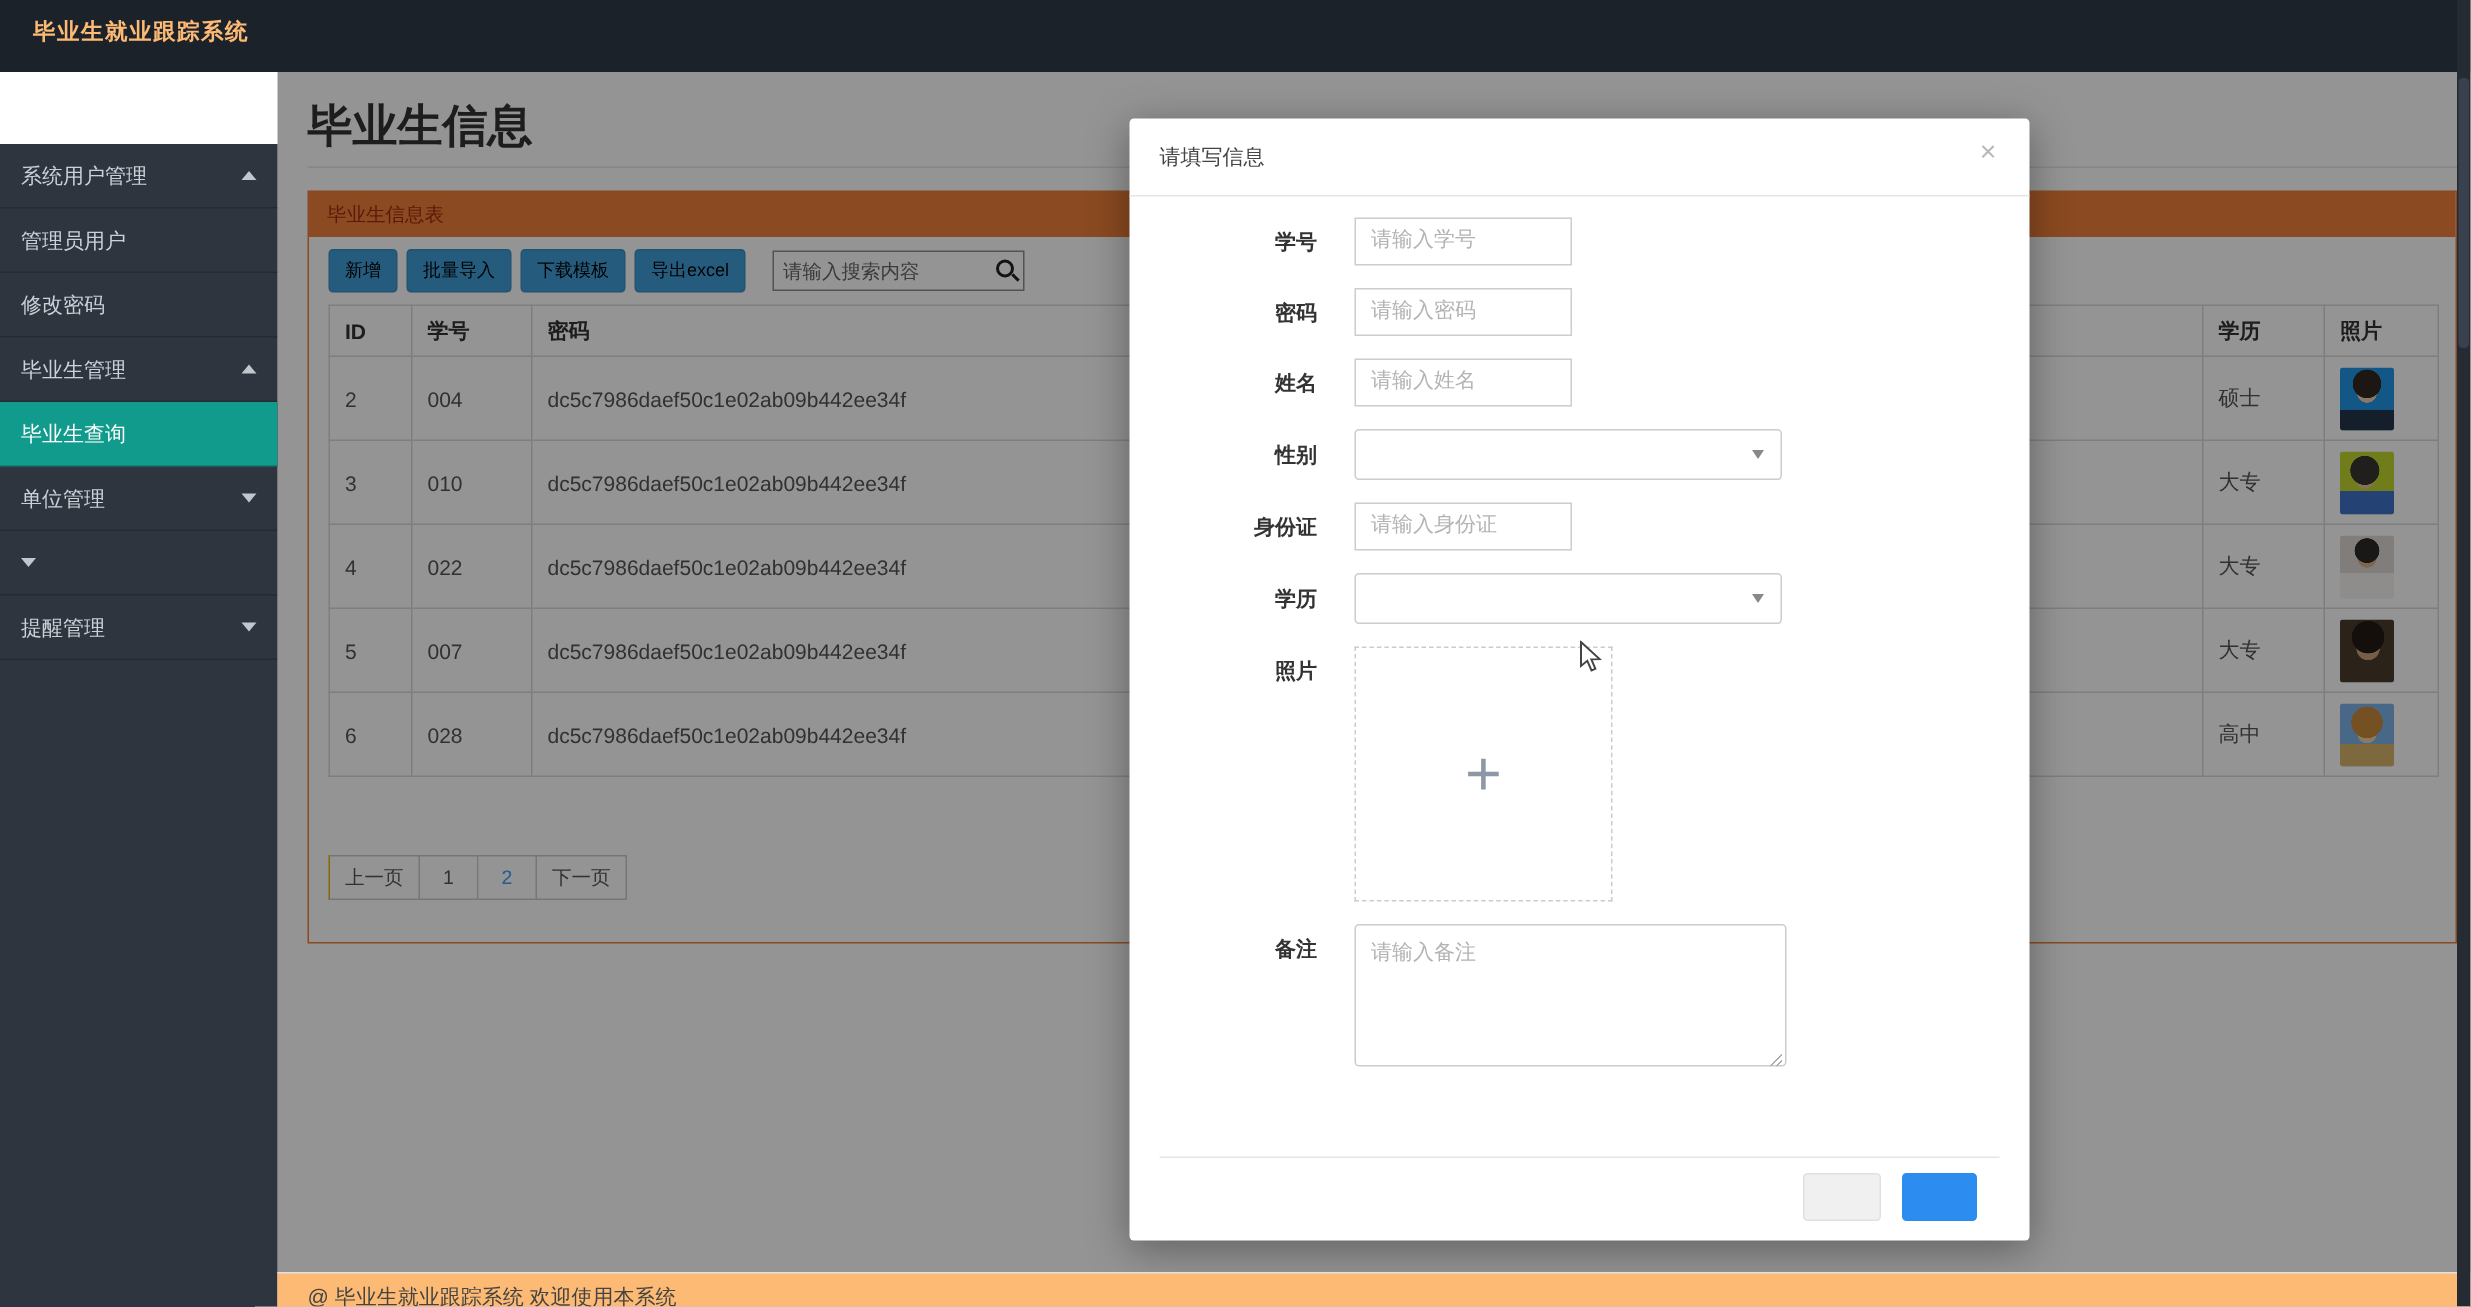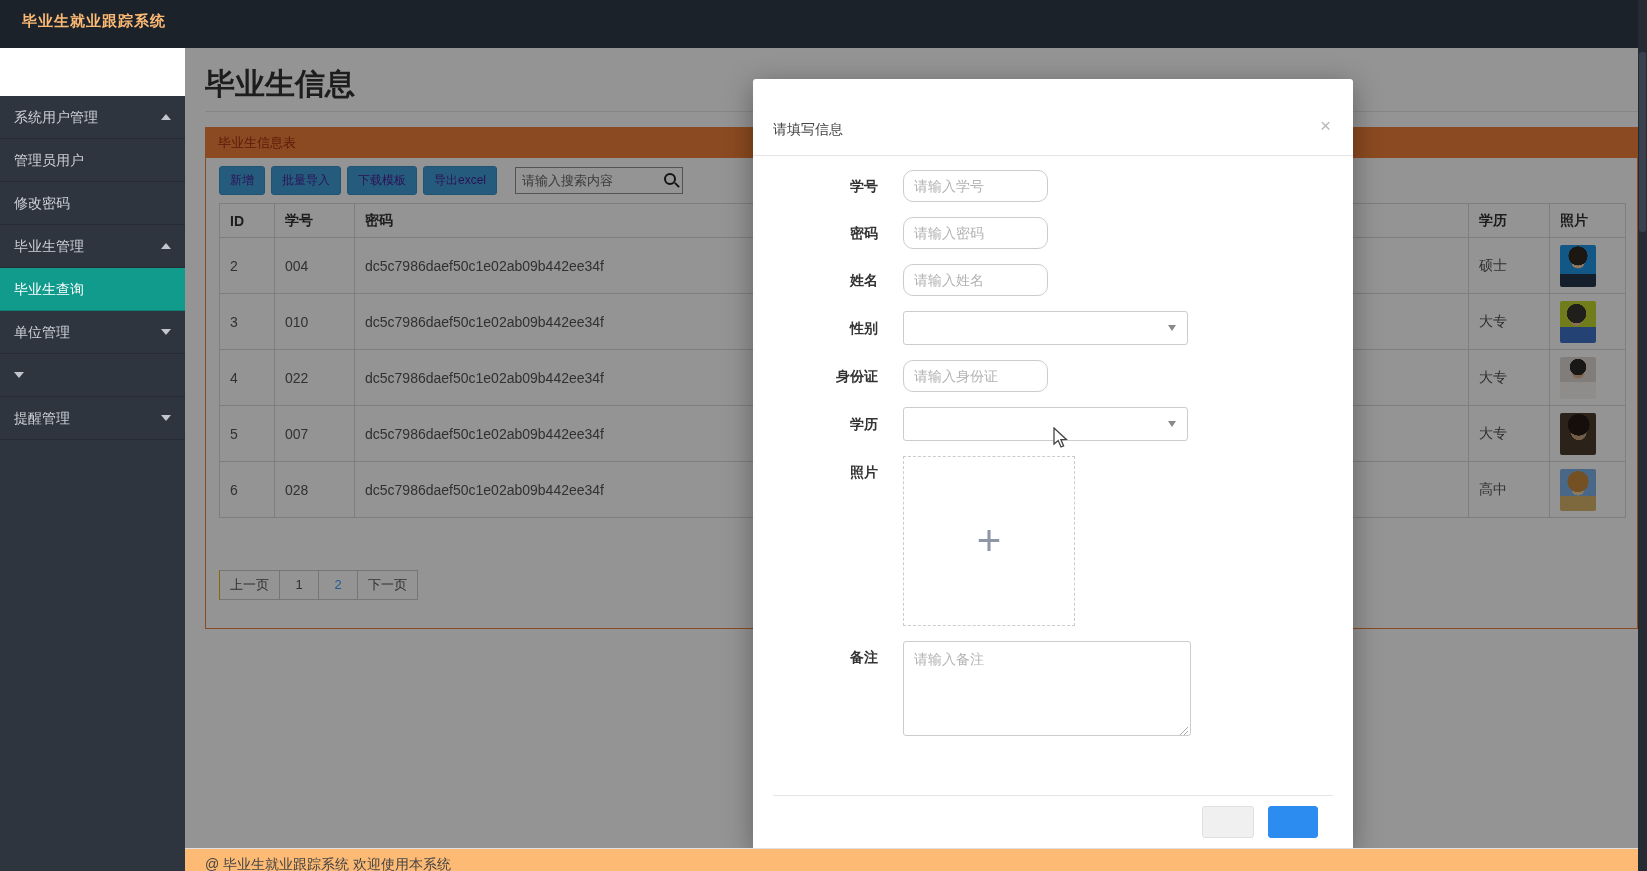--- a/index.html
+++ b/index.html
@@ -17,21 +17,21 @@
   .caret-up{width:0;height:0;border-left:5px solid transparent;border-right:5px solid transparent;border-bottom:6px solid #c2c7cd;}
   .caret-down{width:0;height:0;border-left:5px solid transparent;border-right:5px solid transparent;border-top:6px solid #c2c7cd;}
   
   .content{position:absolute;left:185px;top:48px;width:1453px;height:800px;background:#fff;z-index:1;}
   .title-block{height:63px;border-bottom:1px solid #e7e7e7;margin:0 0 0 20px;}
   .page-title{margin:0;padding-top:16px;font-size:30px;font-weight:bold;color:#333;}
   .panel{margin:15px 0 0 20px;border:1px solid #f0803a;background:#fff;}
   .panel-header{height:30px;line-height:30px;background:#f0803a;color:#9e2d10;font-size:13px;padding-left:12px;}
   .toolbar{padding:8px 13px;display:flex;align-items:center;}
   .tbtn{height:29px;padding:0 10px;margin-right:6px;background:#419fd9;border:1px solid #3a8fc5;border-radius:3px;
-        color:#4c1d95;font-size:12px;cursor:pointer;font-family:inherit;}
+        color:#000000;font-size:12px;cursor:pointer;font-family:inherit;}
   .search-wrap{position:relative;margin-left:12px;}
   .search-input{width:138px;height:25px;border:1px solid #8f8f8f;padding:0 22px 0 6px;font-size:13px;color:#555;font-family:inherit;}
   .search-input::placeholder{color:#666;}
   .icon-search{position:absolute;right:7px;top:6px;width:8px;height:8px;border:2px solid #222;border-radius:50%;}
   .icon-search::after{content:"";position:absolute;left:8px;top:9px;width:6px;height:2px;background:#222;transform:rotate(45deg);}
   table.grid{border-collapse:collapse;margin:0 13px;width:1407px;table-layout:fixed;}
   table.grid th,table.grid td{border:1px solid #d9d9d9;text-align:left;padding:0 10px;font-size:14px;color:#555;}
   table.grid th{height:33px;color:#333;font-weight:bold;}
   table.grid td{height:55px;}
   col.c-id{width:55px;}col.c-no{width:80px;}col.c-pwd{width:1114px;}col.c-deg{width:81px;}
@@ -62,30 +62,30 @@
   .pg.current{color:#409eff;}
   
   .overlay{position:absolute;left:185px;top:48px;width:1462px;height:800px;background:rgba(0,0,0,0.42);z-index:10;}
   
   .page-footer{position:absolute;left:185px;top:848px;width:1462px;height:23px;background:#fdba74;
                border-top:1px solid #e0e0e0;overflow:hidden;z-index:35;}
   .page-footer span{display:inline-block;padding:7px 0 0 20px;font-size:14px;color:#444;}
   
   .modal{position:absolute;left:753px;top:79px;width:600px;background:#fff;border-radius:3px;
          box-shadow:0 6px 28px rgba(0,0,0,.35);z-index:30;}
-  .modal-header{position:relative;padding:17px 20px 16px;border-bottom:1px solid #e5e5e5;margin-top:24px;}
+  .modal-header{position:relative;padding:17px 20px 16px;border-bottom:1px solid #e5e5e5;}
   .modal-title{font-size:14px;color:#444;}
   .modal-close{position:absolute;right:16px;top:12px;font-size:19px;color:#b8b8b8;background:none;border:none;
                cursor:pointer;font-family:inherit;line-height:1;}
   .modal-body{padding:14px 20px 0;}
   .form-row{display:flex;align-items:center;margin-bottom:15px;}
   .form-row.top{align-items:flex-start;}
   .f-label{width:105px;text-align:right;margin-right:25px;font-size:14px;font-weight:bold;color:#333;line-height:32px;}
-  .f-input{width:123px;height:30px;border:1px solid #ccc;border-radius:10px;padding:0 10px;font-size:14px;
-           color:#333;font-family:Liberation Sans, sans-serif;}
+  .f-input{width:123px;height:30px;border:1px solid #ccc;border-radius:0;padding:0 10px;font-size:14px;
+           color:#333;font-family:Liberation Serif, serif;}
   .f-input::placeholder{color:#b3b3b3;}
   .f-select{position:relative;width:283px;height:32px;border:1px solid #ccc;border-radius:3px;background:#fff;cursor:pointer;}
   .sel-caret{position:absolute;right:11px;top:13px;width:0;height:0;
              border-left:4px solid transparent;border-right:4px solid transparent;border-top:6px solid #888;}
   .f-upload{width:170px;height:168px;border:1px dashed #ccc;background:#fff;display:flex;
             align-items:center;justify-content:center;cursor:pointer;}
   .plus{font-size:42px;font-weight:300;color:#8d97a5;}
   .f-ta-wrap{position:relative;font-family:Liberation Serif, serif;}
   .f-ta{width:266px;height:75px;border:1px solid #ccc;border-radius:3px;padding:9px 10px;font-size:14px;
         color:#333;font-family:inherit;resize:none;}

